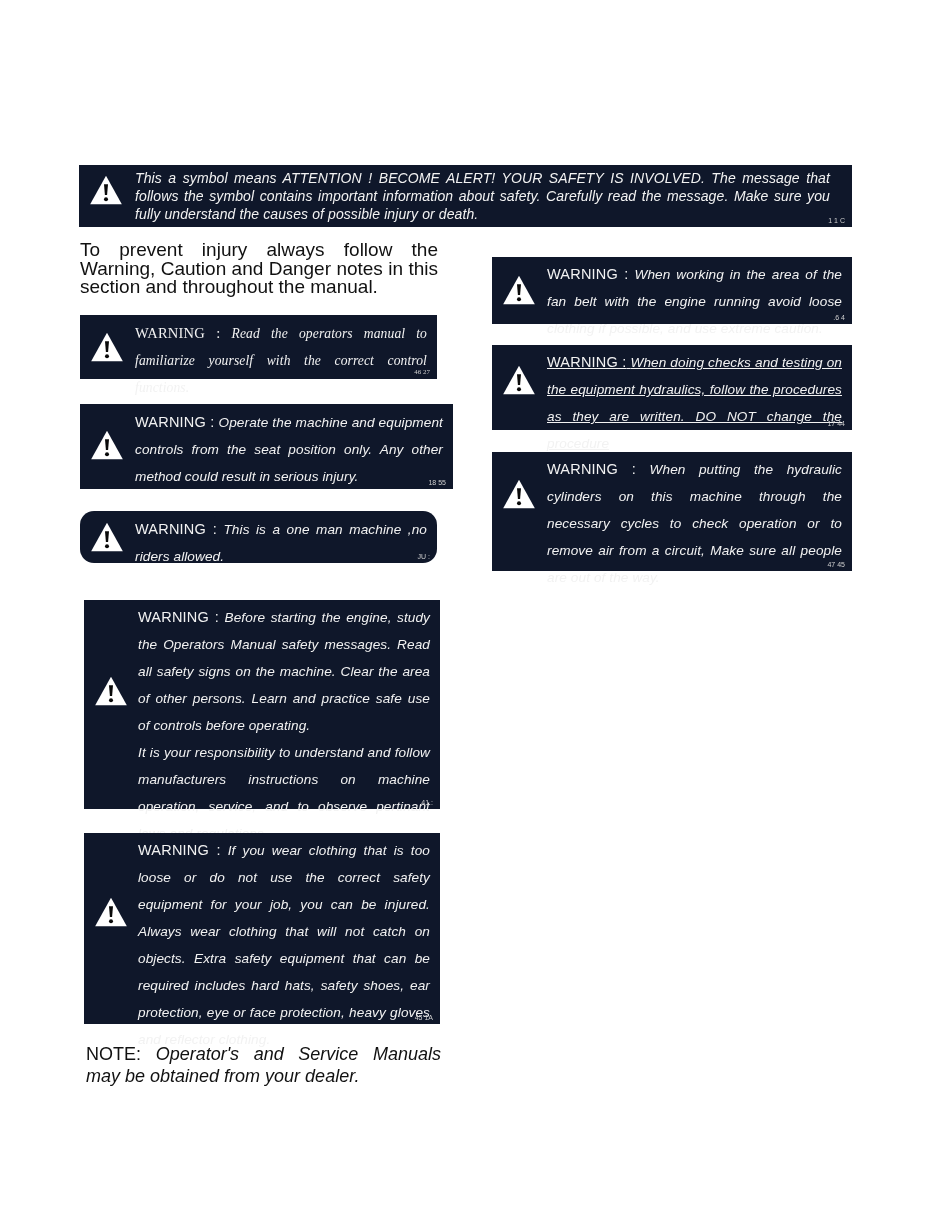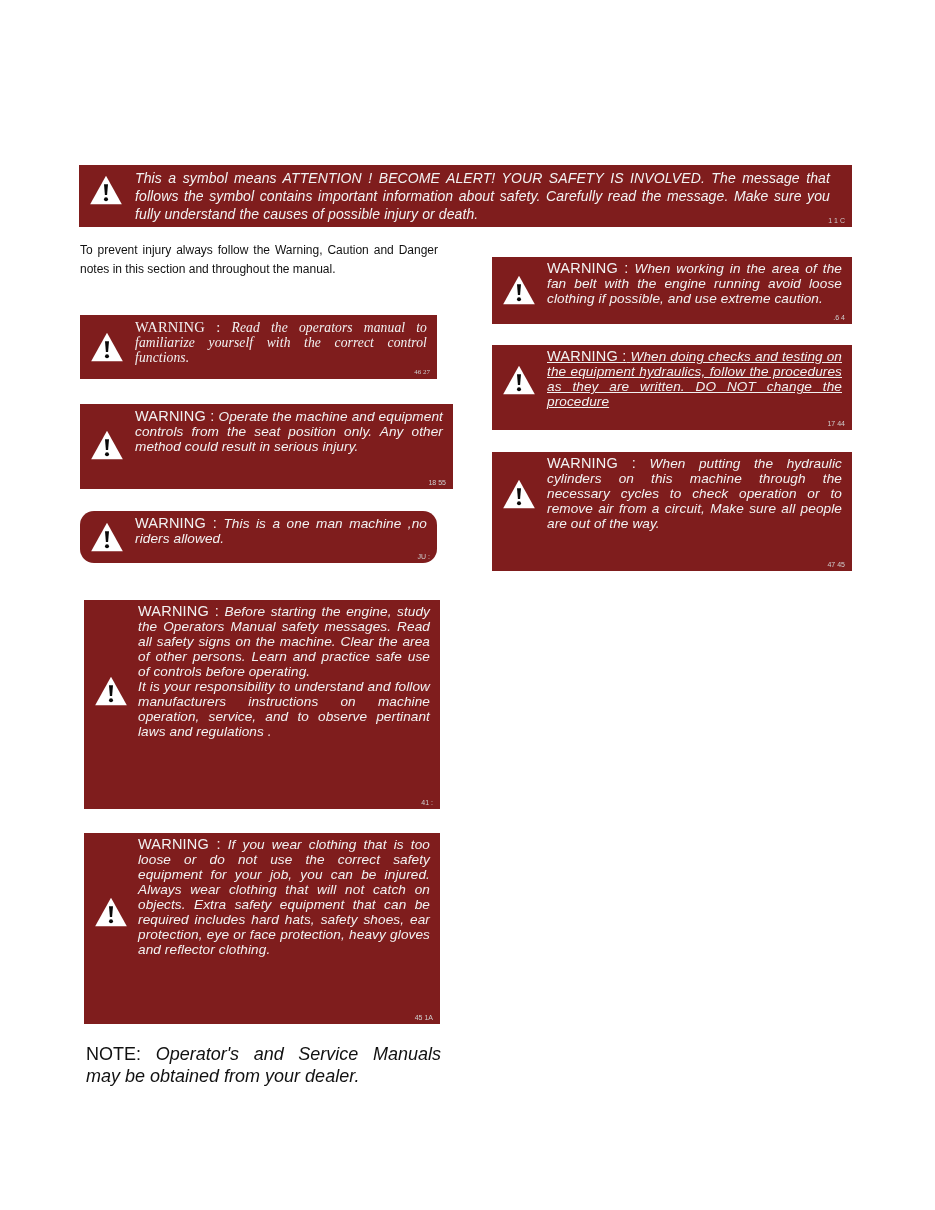--- a/index.html
+++ b/index.html
@@ -1,35 +1,35 @@
 <!DOCTYPE html>
 <html><head>
 <meta charset="utf-8">
 <style>
   html, body { margin:0; padding:0; }
   body {
     width:935px; height:1210px; background:#ffffff; position:relative; overflow:hidden;
     font-family:"Liberation Sans", sans-serif; color:#111;
   }
   .box {
-    position:absolute; background:#7f1d1d; color:#f2f2f2; box-sizing:border-box;
+    position:absolute; background:#0f172a; color:#f2f2f2; box-sizing:border-box;
   }
   .box .icon {
     position:absolute; left:10px; width:34px; height:30px;
   }
   .box .text {
-    position:absolute; right:10px; font-size:13.6px; line-height:15px;
+    position:absolute; right:10px; font-size:13.6px; line-height:27px;
     text-align:justify; font-style:italic; font-weight:300; letter-spacing:0.1px;
   }
   .box .text .label { font-style:normal; font-weight:normal; font-size:14.5px; letter-spacing:0.2px; }
   .box .code {
     position:absolute; right:7px; bottom:3px; font-size:7px; color:#cfcfcf; font-style:normal;
   }
   .intro {
-    position:absolute; left:80px; top:241px; width:358px; font-size:12px; line-height:18.5px;
+    position:absolute; left:80px; top:241px; width:358px; font-size:19px; line-height:18.5px;
     text-align:justify;
   }
   .note {
     position:absolute; left:86px; top:1043px; width:355px; font-size:18px; line-height:22px;
     text-align:justify;
   }
   .note .em { font-style:italic; }
 </style>
 </head>
 <body>

